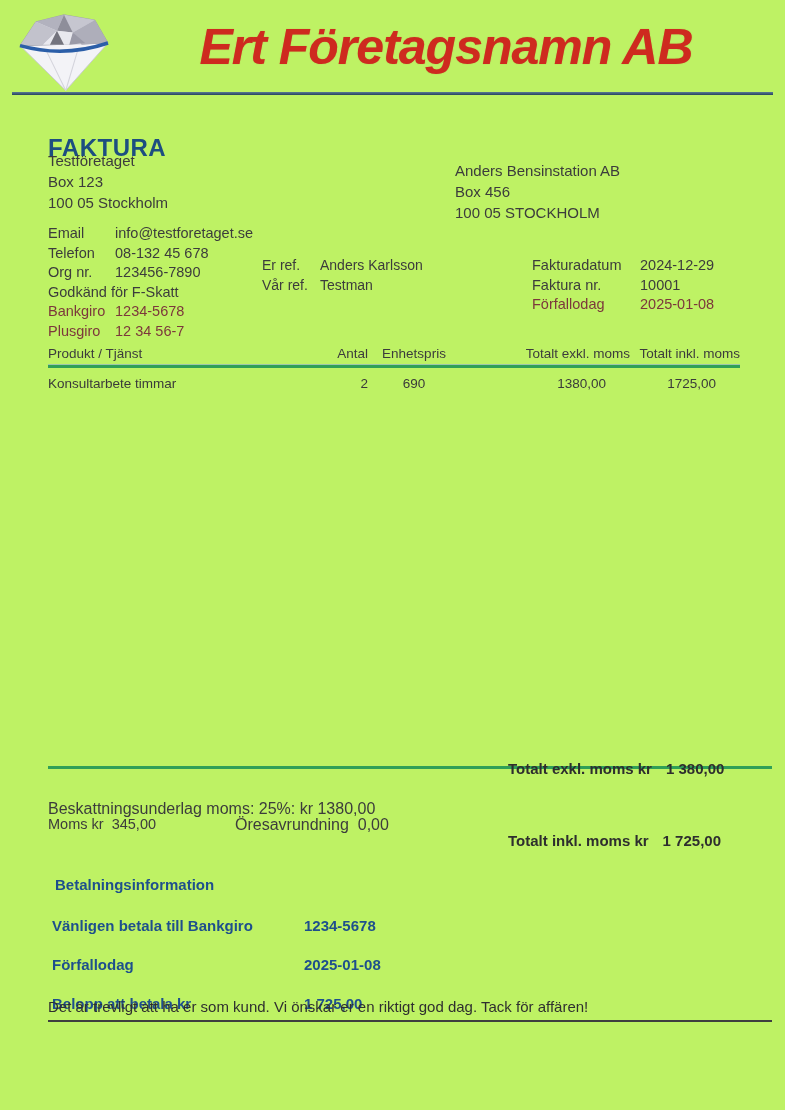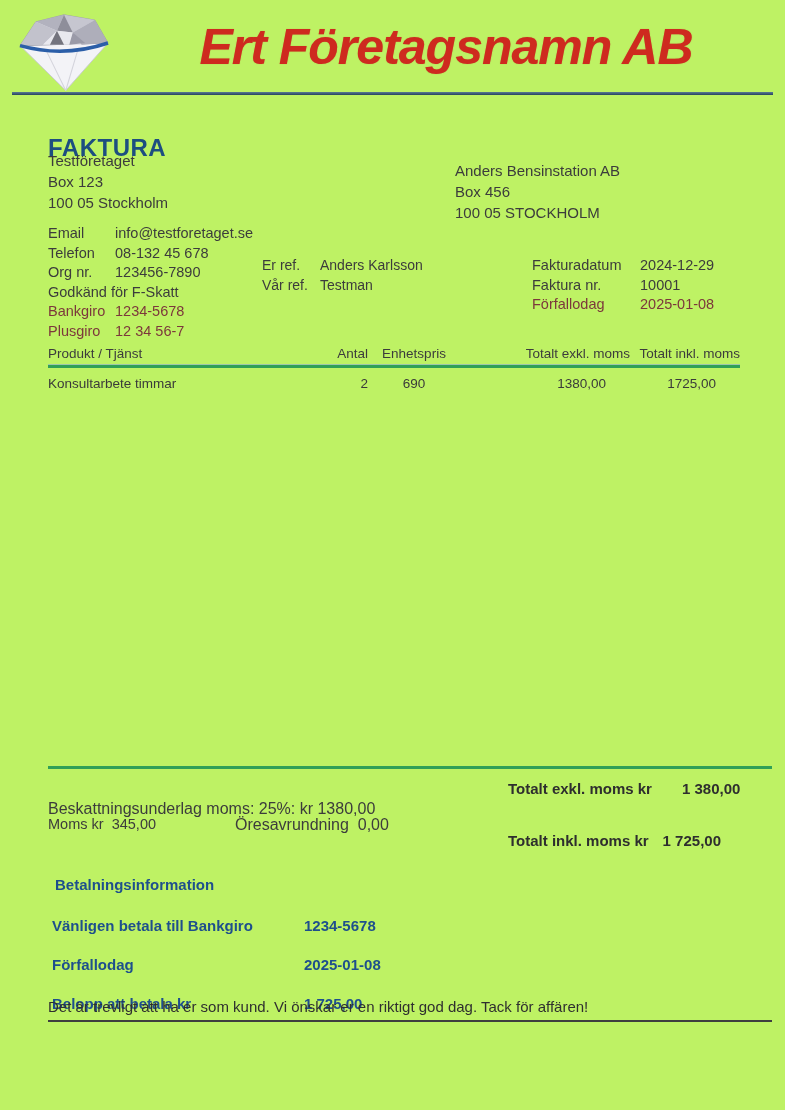--- a/index.html
+++ b/index.html
@@ -52,21 +52,21 @@
   .items .datarow { padding-top:8px; color:#3a3a3a; }
   .c-right { text-align:right; }
   .c-center { text-align:center; }
   .pad-r { padding-right:24px; }
   
   .summary-rule { position:absolute; left:48px; top:766px; width:724px; height:3px; background:#2fa057; }
   .taxbase { position:absolute; left:48px; top:800px; font-size:16px; }
   .moms-line { position:absolute; left:48px; top:816px; font-size:14.5px; }
   .rounding-line { position:absolute; left:235px; top:816px; font-size:16px; }
   .total-row { position:absolute; left:508px; width:200px; display:flex; justify-content:space-between; font-size:15px; font-weight:bold; color:#2e2e2e; white-space:nowrap; }
-  .total-excl { top:780px;gap:16px; }
+  .total-excl { top:760px; }
   .total-incl { top:832px; }
   .total-row .val { margin-left:14px; }
   
   .payment { position:absolute; left:52px; top:876px; width:500px; color:#1e4f8c; font-weight:bold; font-size:15px; }
   .payment .heading { margin-bottom:24px; margin-left:3px; }
   .payment .row { display:flex; margin-bottom:22px;gap:29px; }
   .payment .lbl { width:223px; flex:0 0 223px; }
   
   .closing { position:absolute; left:48px; top:998px; font-size:15px; color:#2f2f2f; }
   .footer-rule { position:absolute; left:48px; top:1020px; width:724px; height:2px; background:#3f3f3f; }

